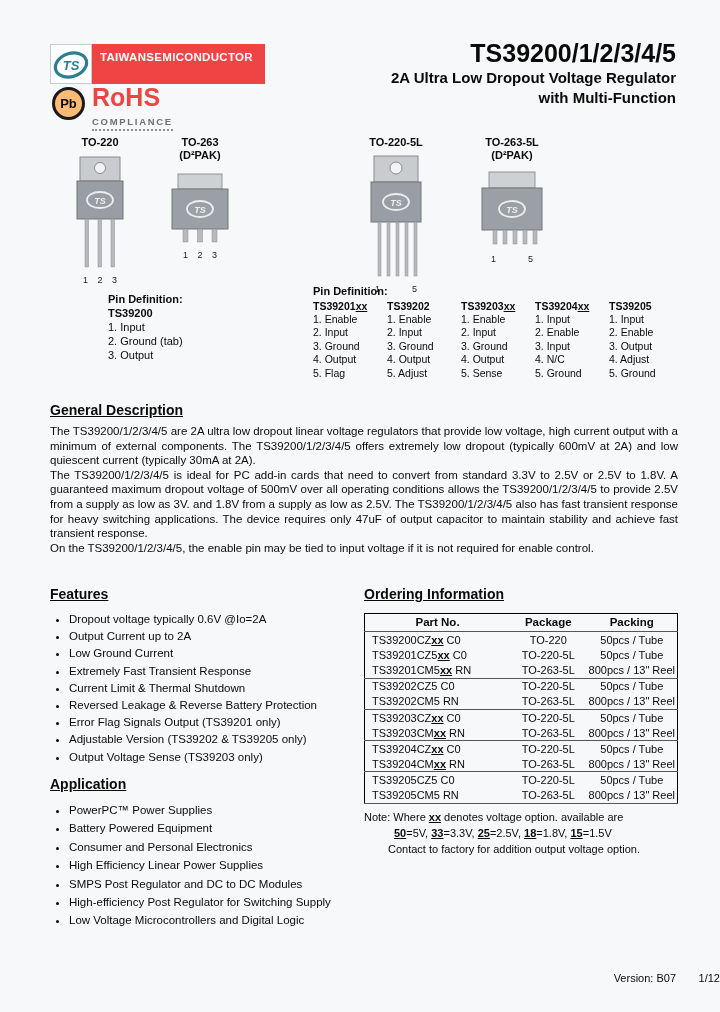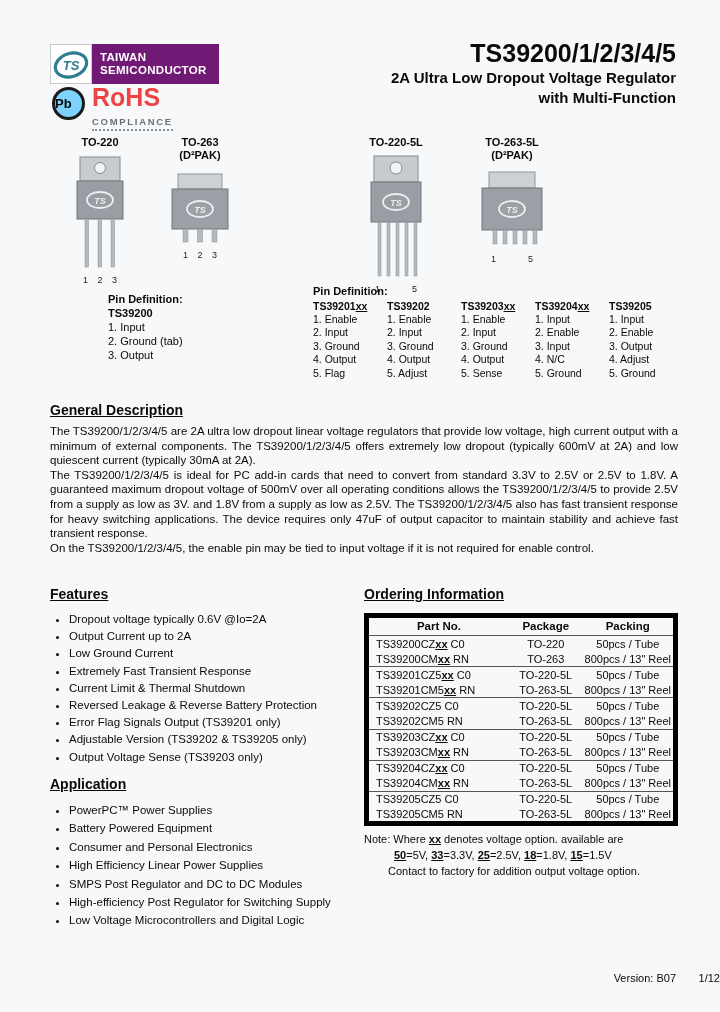--- a/index.html
+++ b/index.html
@@ -8,25 +8,25 @@
         font-family:"Liberation Sans",sans-serif;color:#0a0a0a;overflow:hidden}
   .abs{position:absolute}
   h1,h2,p,ul{margin:0}
   .b{font-weight:bold}
 
   
   .tsc-logo{display:flex;align-items:stretch}
   .tsc-mark{width:42px;height:40px;background:#ffffff;border:1px solid #c9ccce;
             display:flex;align-items:center;justify-content:center}
   .tsc-mark-text{font:italic bold 13px "Liberation Sans",sans-serif;fill:#2e7d91;text-anchor:middle}
-  .tsc-name{background:#701a75;color:#fff;font-weight:bold;font-size:11.5px;line-height:13px;
-            padding:7px 12px 7px 8px;display:flex;flex-direction:column;justify-content:center;letter-spacing:.3px}
+  .tsc-name{background:#ef4444;color:#fff;font-weight:bold;font-size:11.5px;line-height:13px;
+            padding:7px 12px 7px 8px;display:flex;flex-direction:row;justify-content:center;letter-spacing:.3px}
   .rohs{display:flex;align-items:flex-start;gap:7px}
   .pb-circle{width:33px;height:33px;border:3px solid #1a1a1a;border-radius:50%;margin-top:3px;
-             display:flex;align-items:center;justify-content:flex-start;font-weight:bold;font-size:13px;background:#7dd3fc}
+             display:flex;align-items:center;justify-content:center;font-weight:bold;font-size:13px;background:#fdba74}
   .rohs-title{font-size:25px;font-weight:bold;color:#ef4444;line-height:27px}
   .rohs-sub{font-size:9.5px;font-weight:bold;color:#6b7075;letter-spacing:1.7px;
             border-bottom:2px dotted #8a8f94;padding-bottom:2px;display:inline-block}
   .title-block{text-align:right}
   .title-block h1{font-size:25px;font-weight:bold;line-height:30px}
   .subtitle{font-size:15px;font-weight:bold;line-height:20px}
 
   
   .pkg{text-align:center}
   .pkg-label{font-size:11px;font-weight:bold;line-height:13px}
@@ -45,21 +45,21 @@
 
   
   .sec-h{font-size:14px;font-weight:bold;text-decoration:underline;line-height:17px}
   .gdesc .sec-h{margin-bottom:5px}
   .gdesc p{font-size:11.5px;line-height:14.6px;text-align:justify}
   .blist{margin-top:8px;padding-left:19px;font-size:11.5px}
   .blist li{line-height:17.2px}
   .app li{line-height:18.4px}
 
   
-  .order-table{border-collapse:collapse;width:314px;margin-top:10px;border:5px solid #000000}
+  .order-table{border-collapse:collapse;width:314px;margin-top:10px;border:1px solid #000000}
   .order-table th{font-size:11.5px;font-weight:bold;text-align:center;padding:2px 0 3px;border-bottom:1px solid #555}
   .order-table td{font-size:11px;padding:1px 2px;height:15.6px}
   td.c-part{text-align:left;padding-left:7px;width:150px;white-space:nowrap}
   td.c-pkg{text-align:center;width:80px}
   td.c-pack{text-align:center;white-space:nowrap}
   tr.group-end td{border-bottom:1px solid #555}
   .xx{font-weight:bold;text-decoration:underline}
   .note{font-size:11px;line-height:16px;margin-top:5px}
   .nl2{margin-left:30px}
   .nl3{margin-left:24px}
@@ -276,25 +276,20 @@
           <th>Package</th>
           <th>Packing</th>
         </tr>
       </thead>
       <tbody>
           <tr>
             <td class="c-part">TS39200CZ<u class="xx">xx</u> C0</td>
             <td class="c-pkg">TO-220</td>
             <td class="c-pack">50pcs / Tube</td>
           </tr>
-          <tr class="group-end">
-            <td class="c-part">TS39200CM<u class="xx">xx</u> RN</td>
-            <td class="c-pkg">TO-263</td>
-            <td class="c-pack">800pcs / 13" Reel</td>
-          </tr>
           <tr>
             <td class="c-part">TS39201CZ5<u class="xx">xx</u> C0</td>
             <td class="c-pkg">TO-220-5L</td>
             <td class="c-pack">50pcs / Tube</td>
           </tr>
           <tr class="group-end">
             <td class="c-part">TS39201CM5<u class="xx">xx</u> RN</td>
             <td class="c-pkg">TO-263-5L</td>
             <td class="c-pack">800pcs / 13" Reel</td>
           </tr>

